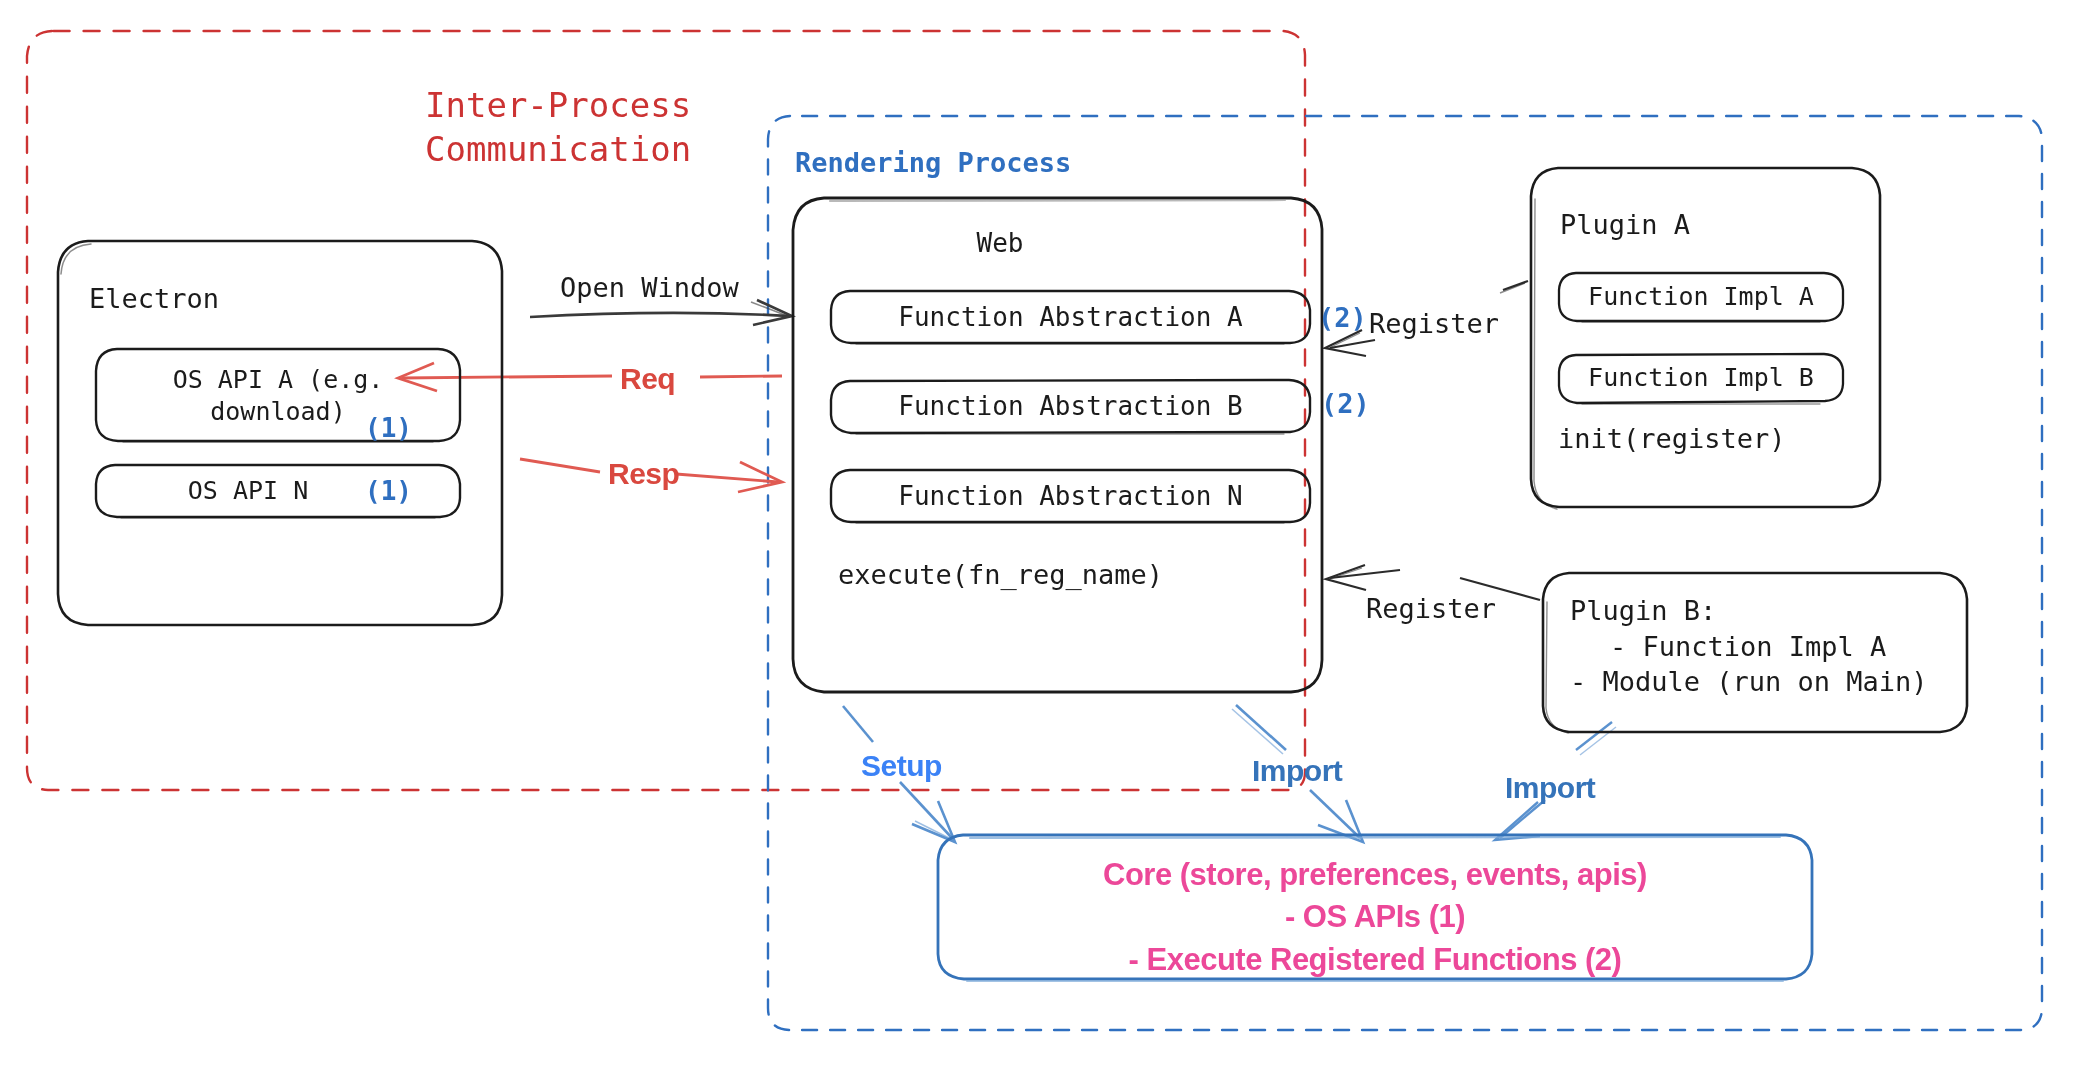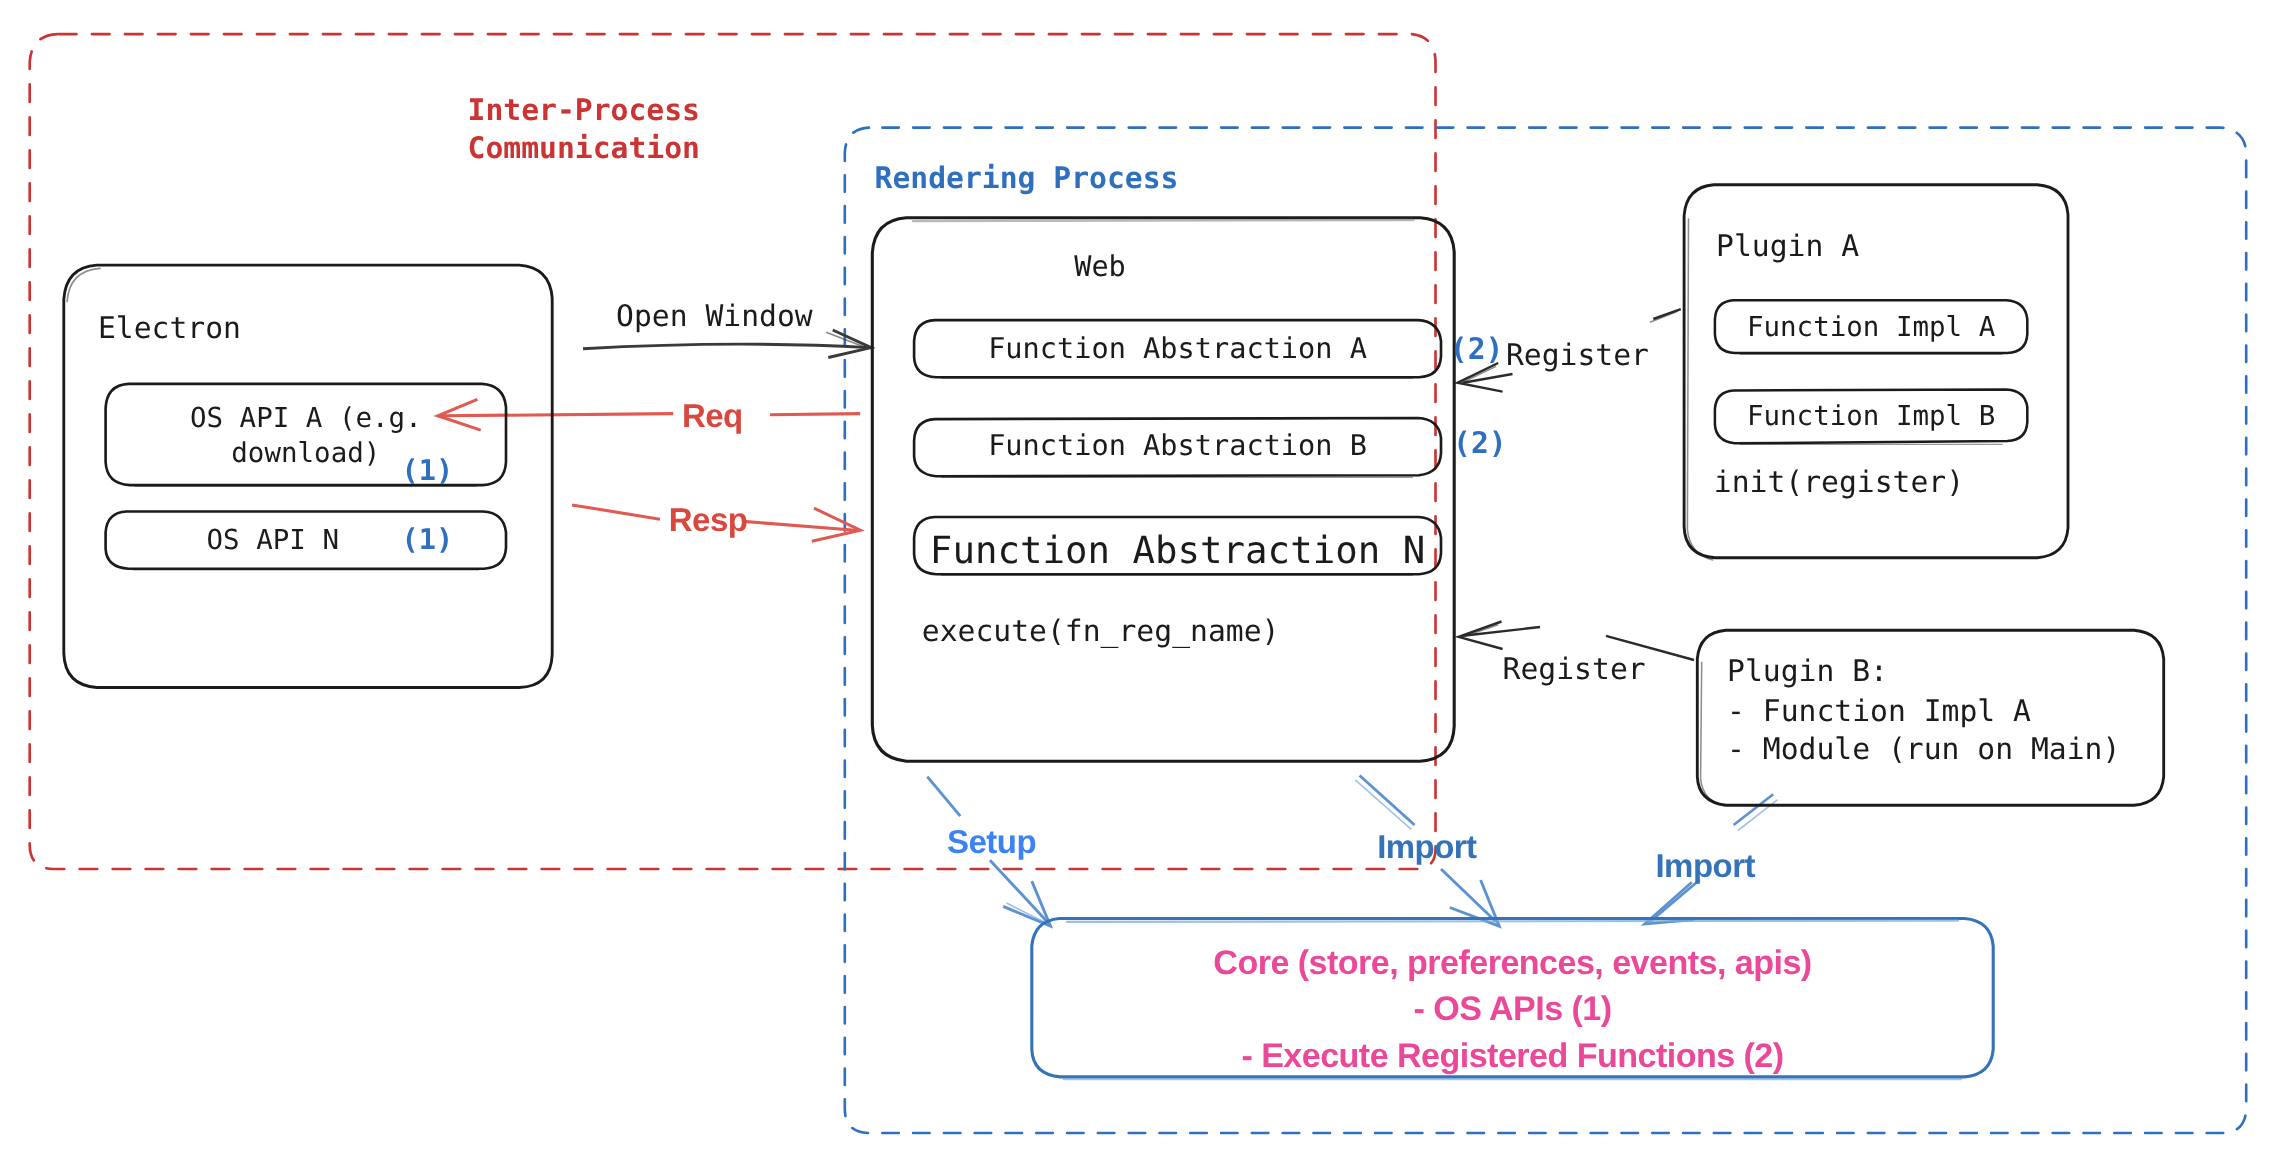--- a/index.html
+++ b/index.html
@@ -123,21 +123,21 @@
 
     <g>
       <path d="M 1576 750 L 1612 722" stroke="#5b92cf" stroke-width="2.4" fill="none"></path>
       <path d="M 1580 755 L 1616 727" stroke="#5b92cf" stroke-width="1.5" fill="none" opacity="0.55"></path>
       <path d="M 1545 800 L 1500 838" stroke="#5b92cf" stroke-width="2.4" fill="none"></path>
       <path d="M 1538 802 L 1495 840 L 1540 836" stroke="#5b92cf" stroke-width="2.4" fill="none"></path>
       <path d="M 1537 806 L 1499 839" stroke="#5b92cf" stroke-width="1.4" fill="none" opacity="0.55"></path>
     </g>
   </svg>
 
-  <div class="lbl t-mono c-red" style="left: 425px; top: 84px; font-size: 27px; font-weight: bold; white-space: pre;">Inter-Process
+  <div class="lbl t-mono c-red" style="left: 425px; top: 84px; font-size: 34px; font-weight: normal; white-space: pre;">Inter-Process
 Communication</div>
 
   <div class="lbl t-mono c-blue" style="left:795px; top:146px; font-size:27px; font-weight:bold;">Rendering Process</div>
 
   <div class="node" style="left:55px; top:238px; width:450px; height:390px;">
     <svg class="sk" viewBox="0 0 450 390" preserveAspectRatio="none">
       <path d="M 33 3 Q 5 5 3 34 L 3 356 Q 4 385 33 387 L 417 387 Q 446 386 447 357 L 447 33 Q 445 5 417 3 Z" stroke="#1b1b1b" stroke-width="2.6"></path>
       <path d="M 36 6 Q 8 8 6 36" stroke="#1b1b1b" stroke-width="1.5" opacity="0.5"></path>
     </svg>
     <div class="lbl t-mono c-dark" style="left:34px; top:44px; font-size:27px;">Electron</div>
@@ -185,21 +185,21 @@
       </svg>
       <div class="lbl t-mono c-dark" style="left:0; top:13px; width:485px; text-align:center; font-size:26px;">Function Abstraction B</div>
     </div>
     <div class="lbl t-mono c-blue" style="left:531px; top:192px; font-size:27px; font-weight:bold;">(2)</div>
 
     <div class="node" style="left:38px; top:272px; width:485px; height:58px;">
       <svg class="sk" viewBox="0 0 485 58" preserveAspectRatio="none">
         <path d="M 22 3 Q 4 4 3 22 L 3 37 Q 4 54 23 55 L 462 55 Q 481 54 482 36 L 482 22 Q 480 4 461 3 Z" stroke="#1b1b1b" stroke-width="2.4"></path>
         <path d="M 28 56 L 456 56" stroke="#1b1b1b" stroke-width="1.3" opacity="0.45"></path>
       </svg>
-      <div class="lbl t-mono c-dark" style="left:0; top:13px; width:485px; text-align:center; font-size:34px;">Function Abstraction N</div>
+      <div class="lbl t-mono c-dark" style="left:0; top:13px; width:485px; text-align:center; font-size:26px;">Function Abstraction N</div>
     </div>
 
     <div class="lbl t-mono c-dark" style="left:48px; top:363px; font-size:27px;">execute(fn_reg_name)</div>
   </div>
 
   <div class="node" style="left:1528px; top:165px; width:355px; height:345px;">
     <svg class="sk" viewBox="0 0 355 345" preserveAspectRatio="none">
       <path d="M 30 3 Q 5 5 3 31 L 3 314 Q 4 340 31 342 L 324 342 Q 350 340 352 315 L 352 30 Q 350 5 324 3 Z" stroke="#1b1b1b" stroke-width="2.6"></path>
       <path d="M 7 34 L 6 316 Q 8 339 29 344" stroke="#1b1b1b" stroke-width="1.4" opacity="0.5"></path>
     </svg>
@@ -222,21 +222,21 @@
     </div>
 
     <div class="lbl t-mono c-dark" style="left:30px; top:257px; font-size:27px;">init(register)</div>
   </div>
 
   <div class="node" style="left:1540px; top:570px; width:430px; height:165px;">
     <svg class="sk" viewBox="0 0 430 165" preserveAspectRatio="none">
       <path d="M 29 3 Q 5 5 3 29 L 3 136 Q 4 159 29 162 L 400 162 Q 425 160 427 136 L 427 29 Q 425 5 400 3 Z" stroke="#1b1b1b" stroke-width="2.6"></path>
       <path d="M 7 32 L 6 138 Q 8 158 28 163" stroke="#1b1b1b" stroke-width="1.4" opacity="0.5"></path>
     </svg>
-    <div class="lbl t-mono c-dark" style="left:30px; top:23px; font-size:27px; line-height:1.32;"><span style="display: block;">Plugin B:</span><span style="display: block;">- Function Impl A</span><span style="display: block;">- Module (run on Main)</span></div>
+    <div class="lbl t-mono c-dark" style="left:30px; top:23px; font-size:27px; line-height:1.32;"><span style="display: block;">Plugin B:</span><span style="display: block; margin-left: 40px;">- Function Impl A</span><span style="display: block;">- Module (run on Main)</span></div>
   </div>
 
   <div class="node" style="left:935px; top:832px; width:880px; height:150px;">
     <svg class="sk" viewBox="0 0 880 150" preserveAspectRatio="none">
       <path d="M 28 3 Q 5 5 3 28 L 3 122 Q 4 145 29 147 L 851 147 Q 875 145 877 122 L 877 28 Q 875 5 851 3 Z" stroke="#3573b9" stroke-width="2.8"></path>
       <path d="M 35 6 L 845 5" stroke="#7ca9d8" stroke-width="2" opacity="0.75"></path>
       <path d="M 32 149 L 848 149" stroke="#7ca9d8" stroke-width="2" opacity="0.7"></path>
     </svg>
     <div class="lbl t-hand c-blue" style="left:0; top:22px; width:880px; text-align:center; font-size:31px; line-height:1.37; color:#ec4899;"><span style="display: block;">Core (store, preferences, events, apis)</span><span style="display: block;">- OS APIs (1)</span><span style="display: block;">- Execute Registered Functions (2)</span></div>
   </div>

